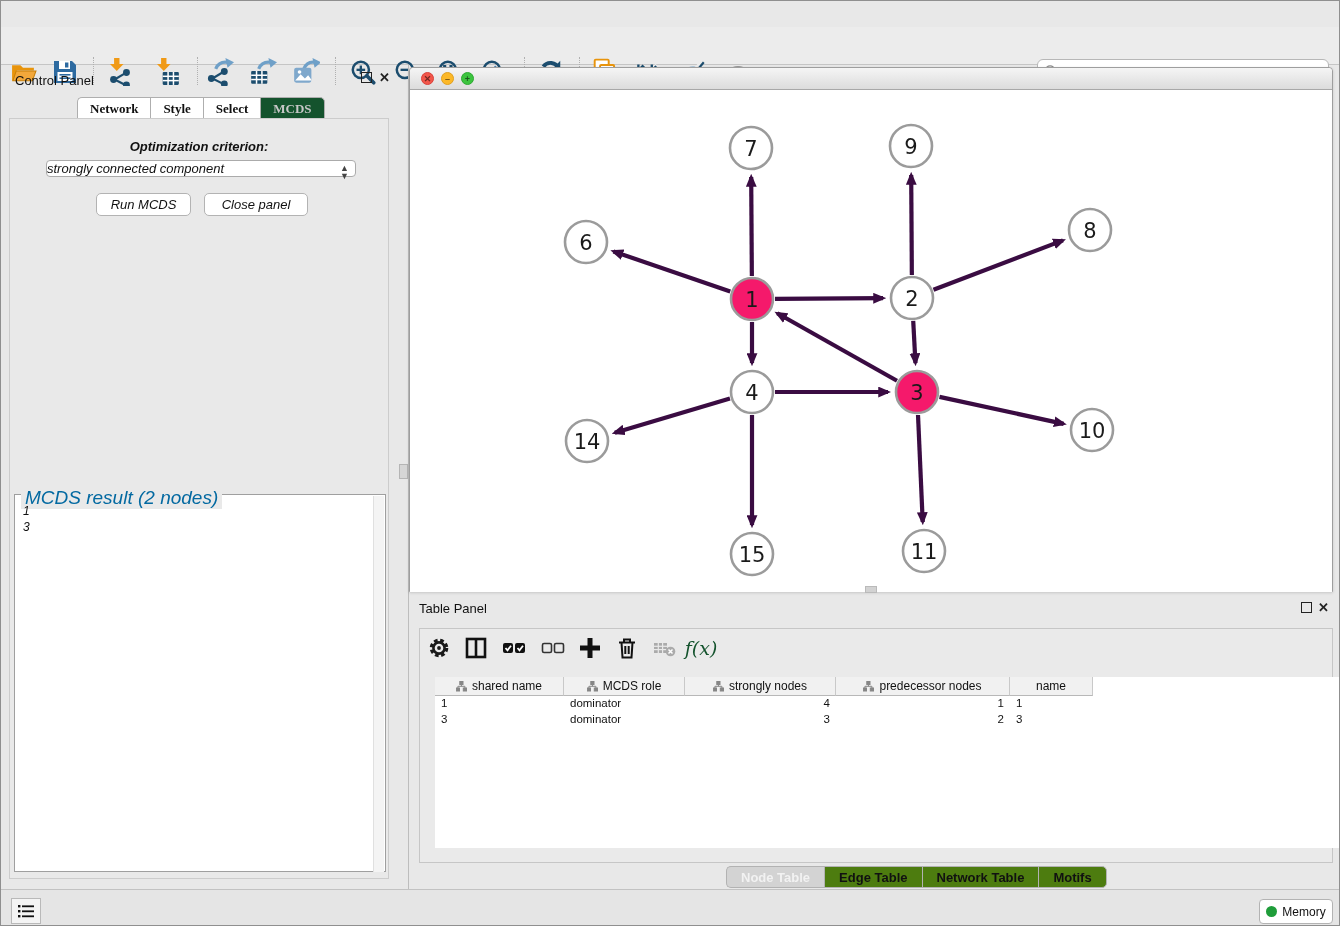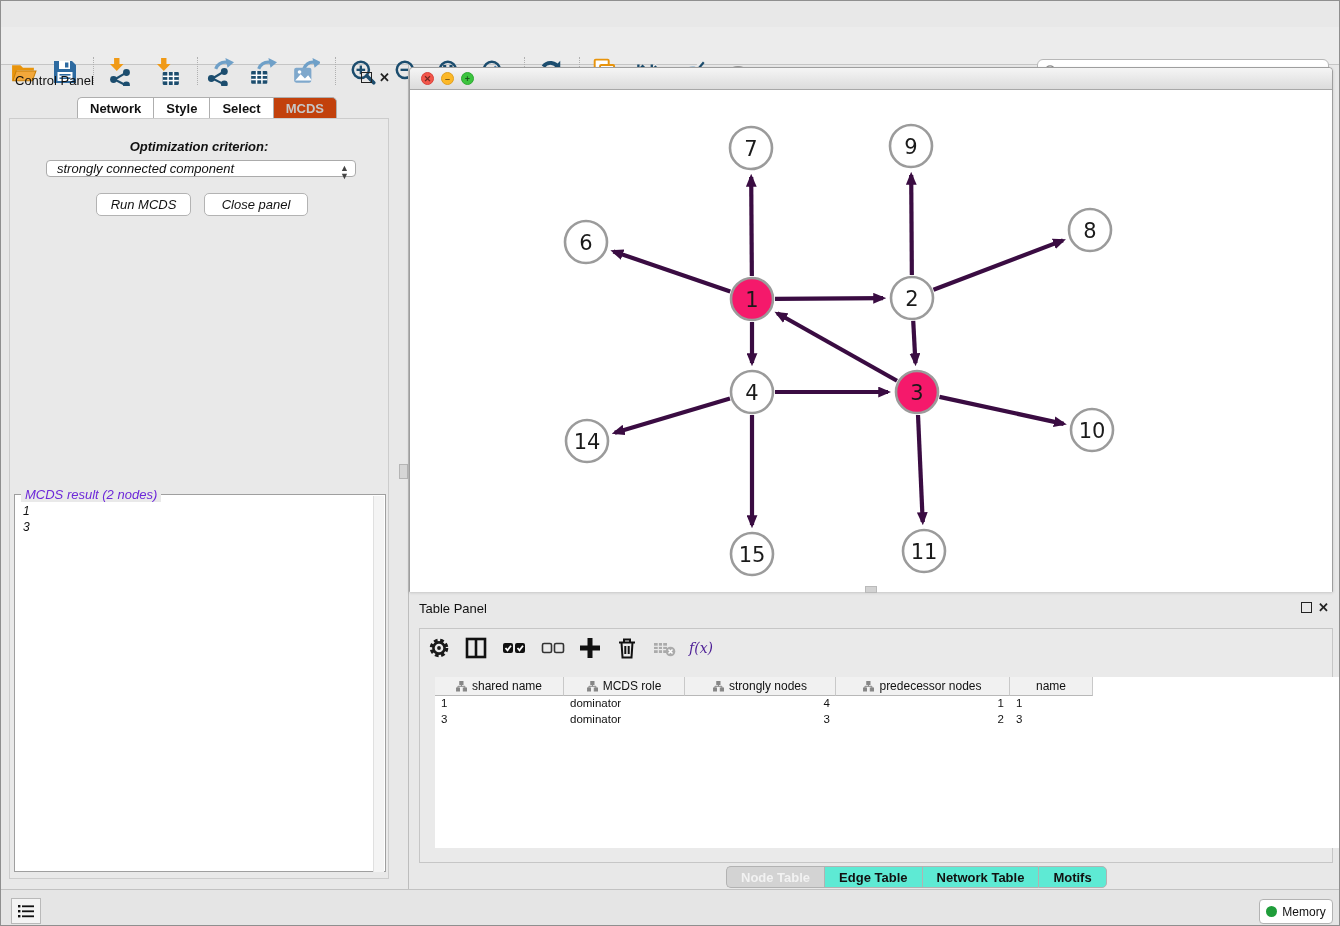--- a/index.html
+++ b/index.html
@@ -20,39 +20,39 @@
              border-bottom:1px solid #c5c5c5; }
   .tbi { position:absolute; top:29px; width:32px; height:32px; display:flex; align-items:center; justify-content:center; }
   .tbsep { position:absolute; top:30px; height:28px; width:0; border-left:1px dotted #b0b0b0; }
   #searchbox { position:absolute; right:10px; top:32px; width:292px; height:25px; background:#fff;
                border:1px solid #b7b7b7; border-radius:6px; display:flex; align-items:center; padding-left:6px; }
   #searchbox input { border:none; outline:none; flex:1; font-size:12px; background:transparent; }
 
   
   #cp-title { position:absolute; left:14px; top:72px; font-size:13px; color:#111; }
   .panel-ctl { position:absolute; font-size:13px; color:#222; cursor:default; }
-  #cp-tabs { position:absolute; left:76px; top:96px; height:22px; display:flex; }
+  #cp-tabs { position:absolute; left:76px; top:96px; height:22px; display:flex;font-family:Liberation Serif, serif; }
   .cp-tab { height:22px; padding:3px 12px 0; font-size:13px; font-weight:bold; color:#111;
             background:#fff; border:1px solid #aeaeae; border-right:none; }
   .cp-tab:first-child { border-radius:5px 0 0 0; }
   .cp-tab:last-child { border-right:1px solid #aeaeae; border-radius:0 5px 0 0; }
-  .cp-tab.active { background:#c2410c; color:#c7c7c7; }
+  .cp-tab.active { background:#14532d; color:#c7c7c7; }
   #cp-body { position:absolute; left:8px; top:117px; width:380px; height:761px;
              background:#e9e9e9; border:1px solid #cccccc;font-style:italic; }
   #opt-label { position:absolute; left:0; width:100%; top:20px; text-align:center; font-size:13px; font-weight:bold; color:#111; }
   #criterion { position:absolute; left:36px; top:41px; width:310px; height:17px; background:#fff;
                border:1px solid #ababab; border-radius:4px; font-size:13px; display:flex; align-items:center;
-               padding-left:10px; color:#111; }
+               color:#111; }
   #criterion .stepper { position:absolute; right:6px; top:3px; font-size:9px; line-height:8px; color:#444; text-align:center; }
   .cp-btn { position:absolute; top:74px; height:23px; background:#fff; border:1px solid #b3b3b3;
             border-radius:5px; font-size:13px; color:#111; text-align:center; padding-top:3px; }
   #mcds-result { position:absolute; left:4px; top:375px; width:372px; height:378px;
                  border:1px solid #9f9f9f; background:#fff; }
   #mcds-legend { position:absolute; left:6px; top:-8px; background:#e9e9e9; padding:0 4px;
-                 font-size:13px; color:#6d28d9; }
+                 font-size:19px; color:#0369a1; }
   #mcds-text { position:absolute; left:8px; top:8px; font-size:12px; color:#111; white-space:pre-line; line-height:16px; }
   #mcds-scroll { position:absolute; right:1px; top:1px; width:11px; height:376px; background:#f4f4f4; border-left:1px solid #e0e0e0; }
 
   
   #vsplit-handle { position:absolute; left:398px; top:463px; width:9px; height:15px;
                    background:#d6d6d6; border:1px solid #b5b5b5; }
   #vsplit-line { position:absolute; left:407px; top:64px; width:1px; height:824px; background:#bdbdbd; }
 
   
   #netwin { position:absolute; left:408px; top:66px; width:924px; height:525px;
@@ -66,33 +66,33 @@
              line-height:13px; text-align:center; color:rgba(0,0,0,.55); font-weight:bold; }
   #net-canvas { position:absolute; left:0; top:22px; width:922px; height:502px; background:#fff; overflow:hidden; }
   #hsplit-handle { position:absolute; left:864px; top:585px; width:12px; height:7px;
                    background:#d2d2d2; border:1px solid #bababa; }
 
   
   #tp-title { position:absolute; left:418px; top:600px; font-size:13px; color:#111; }
   #tp-box { position:absolute; left:418px; top:627px; width:914px; height:235px;
             background:#eaeaea; border:1px solid #c6c6c6; }
   .tpi { position:absolute; top:4px; width:30px; height:30px; display:flex; align-items:center; justify-content:center; }
-  #fx-label { font-family:"DejaVu Serif", serif; font-style:italic; font-size:14px; color:#4c1d95; }
+  #fx-label { font-family:"DejaVu Serif", serif; font-style:italic; font-size:19px; color:#14532d; }
   #tp-table { position:absolute; left:15px; top:48px; width:912px; height:171px; background:#fff; overflow:hidden; }
   #tp-header { position:absolute; left:0; top:0; height:19px; display:flex; }
   .th { height:19px; background:#f1f1f1; border-right:1px solid #c9c9c9; border-bottom:1px solid #b8b8b8;
         display:flex; align-items:center; justify-content:center; gap:5px; font-size:12px; color:#111; }
   .tr { position:absolute; left:0; height:16px; display:flex; }
   .td { height:16px; font-size:11.5px; color:#111; padding:1px 6px 0; overflow:hidden; }
   .td.r { text-align:right; }
 
   
   #seg-tabs { position:absolute; left:693px; top:865px; height:22px; display:flex; }
   .seg-tab { height:22px; padding:3px 14px 0; font-size:13px; font-weight:bold; color:#111;
-             background:#5eead4; border:1px solid #b2b2b2; border-right:none; }
+             background:#4d7c0f; border:1px solid #b2b2b2; border-right:none; }
   .seg-tab:first-child { border-radius:5px 0 0 5px; }
   .seg-tab:last-child { border-right:1px solid #b2b2b2; border-radius:0 5px 5px 0; }
   .seg-tab.active { background:#d3d3d3; color:#f2f2f2;margin-left:32px; }
 
   
   #statusbar { position:absolute; left:0; top:888px; width:100%; height:38px; background:#e5e5e5;
                border-top:1px solid #c2c2c2; }
   #list-btn { position:absolute; left:10px; top:8px; width:30px; height:26px; background:#f4f4f4;
               border:1px solid #b9b9b9; display:flex; align-items:center; justify-content:center; }
   #memory-btn { position:absolute; right:6px; top:9px; width:74px; height:25px; background:#fff;

